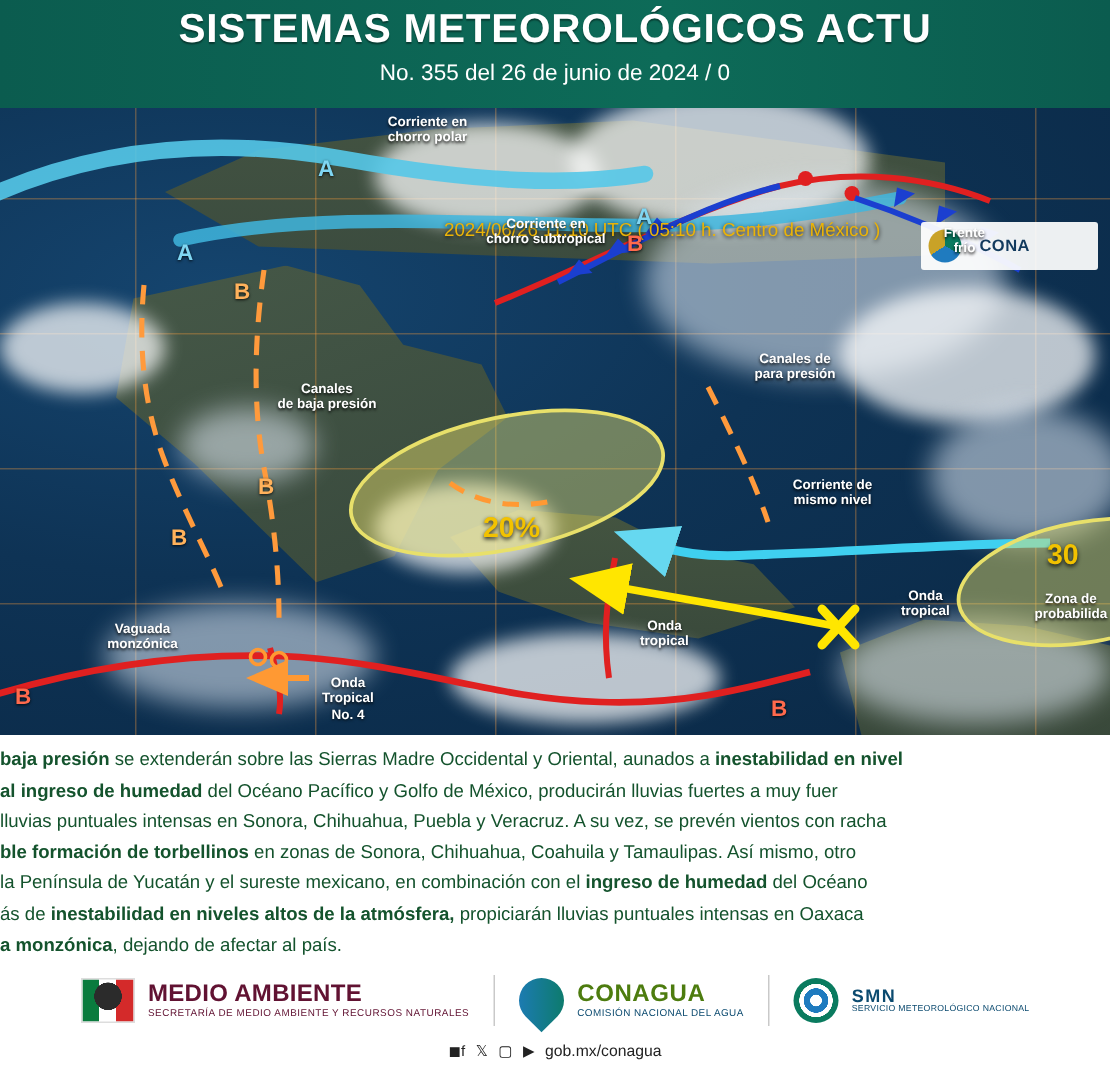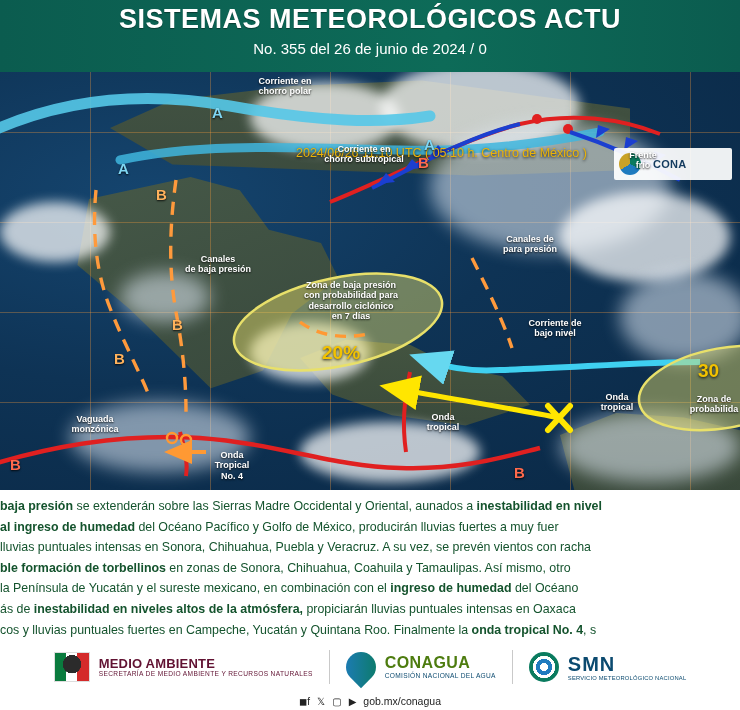--- a/index.html
+++ b/index.html
@@ -76,29 +76,29 @@
 
   
   .footer{position:absolute;left:0;top:642px;width:740px;height:50px;background:#ffffff;
           display:flex;align-items:center;justify-content:center;gap:0;}
   .foot-sec{display:flex;align-items:center;gap:9px;padding:0 16px;}
   .foot-div{width:1px;height:34px;background:#c9c9c9;}
   .eagle{width:36px;height:30px;background:
      radial-gradient(circle at 50% 40%,#2b2b2b 0 38%,transparent 39%),
      linear-gradient(90deg,#0a7b3e 0 33%,#ffffff 0 66%,#d42a2a 0 100%);
      border:1px solid #ddd;box-sizing:border-box;}
-  .foot-t1{font-size:13px;color:#611232;font-weight:bold;letter-spacing:.2px;line-height:1.05;}
+  .foot-t1{font-size:16px;color:#611232;font-weight:bold;letter-spacing:.2px;line-height:1.05;}
   .foot-t2{font-size:6.6px;color:#611232;letter-spacing:.35px;}
   .gota{width:30px;height:30px;border-radius:50% 50% 50% 0;transform:rotate(-45deg);
         background:linear-gradient(135deg,#1f7bbf,#0a7b5f);}
   .foot-c1{font-size:16px;color:#4d7c0f;font-weight:bold;letter-spacing:.4px;line-height:1.05;}
   .foot-c2{font-size:6.6px;color:#0b4a6f;letter-spacing:.3px;}
   .smnmark{width:30px;height:30px;border-radius:50%;
       background:radial-gradient(circle at 50% 50%,#fff 0 18%,#1f7bbf 19% 38%,#fff 39% 52%,#0a7b5f 53% 100%);}
-  .foot-s1{font-size:20px;color:#0b4a6f;font-weight:bold;letter-spacing:1px;line-height:1.05;}
+  .foot-s1{font-size:12px;color:#0b4a6f;font-weight:bold;letter-spacing:1px;line-height:1.05;}
   .foot-s2{font-size:5.8px;color:#0b4a6f;letter-spacing:.2px;}
 
   .social{position:absolute;left:0;top:692px;width:740px;height:18px;background:#ffffff;
           display:flex;align-items:center;justify-content:center;gap:7px;}
   .social .ic{font-size:10px;color:#222;}
   .social .url{font-size:10.5px;color:#222;}
   .band-l{position:absolute;left:0;top:642px;width:106px;height:68px;background:#b9a27a;}
   .band-r{position:absolute;right:0;top:642px;width:0px;height:68px;background:#b9a27a;}
 </style>
 </head>
@@ -205,27 +205,23 @@
     <div class="maplabel c" style="left:245px;top:4px;width:80px;white-space:pre-line">Corriente en
 chorro polar</div>
     <div class="maplabel c" style="left:318px;top:72px;width:92px;white-space:pre-line">Corriente en
 chorro subtropical</div>
     <div class="maplabel c" style="left:618px;top:78px;width:50px;white-space:pre-line">Frente
 frío</div>
     <div class="maplabel c" style="left:176px;top:182px;width:84px;white-space:pre-line">Canales
 de baja presión</div>
     <div class="maplabel c" style="left:492px;top:162px;width:76px;white-space:pre-line">Canales de
 para presión</div>
-    <div class="maplabel c" style="left:286px;top:208px;width:130px;white-space:pre-line">Zona de baja presión
-con probabilidad para
-desarrollo ciclónico
-en 7 días</div>
     <div class="pct" style="left:322px;top:270px">20%</div>
     <div class="maplabel c" style="left:514px;top:246px;width:82px;white-space:pre-line">Corriente de
-bajo nivel</div>
+mismo nivel</div>
     <div class="maplabel c" style="left:592px;top:320px;width:50px;white-space:pre-line">Onda
 tropical</div>
     <div class="maplabel c" style="left:418px;top:340px;width:50px;white-space:pre-line">Onda
 tropical</div>
     <div class="maplabel c" style="left:206px;top:378px;width:52px;white-space:pre-line">Onda
 Tropical
 No. 4</div>
     <div class="maplabel c" style="left:60px;top:342px;width:70px;white-space:pre-line">Vaguada
 monzónica</div>
     <div class="pct" style="left:698px;top:288px">30</div>
@@ -243,21 +239,20 @@
     <div class="maplabel" style="left:418px;top:82px;font-size:15px;color:#ff6a4d">B</div>
   </div>
 
   <div class="body-text">
     <p><b>baja presión</b><span> se extenderán sobre las Sierras Madre Occidental y Oriental, aunados a </span><b>inestabilidad en nivel</b></p>
     <p><b>al ingreso de humedad</b><span> del Océano Pacífico y Golfo de México, producirán lluvias fuertes a muy fuer</span></p>
     <p><span>lluvias puntuales intensas en Sonora, Chihuahua, Puebla y Veracruz. A su vez, se prevén vientos con racha</span></p>
     <p><b>ble formación de torbellinos</b><span> en zonas de Sonora, Chihuahua, Coahuila y Tamaulipas. Así mismo, otro </span></p>
     <p><span>la Península de Yucatán y el sureste mexicano, en combinación con el </span><b>ingreso de humedad</b><span> del Océano</span></p>
     <p><span>ás de </span><b>inestabilidad en niveles altos de la atmósfera,</b><span> propiciarán lluvias puntuales intensas en Oaxaca</span></p>
-    <p><span>cos y lluvias puntuales fuertes en Campeche, Yucatán y Quintana Roo. Finalmente la </span><b>onda tropical No. 4</b><span>, s</span></p>
     <p><b>a monzónica</b><span>, dejando de afectar al país.</span></p>
   </div>
 
   <div class="band-l"></div>
   <div class="band-r"></div>
 
   <div class="footer">
     <div class="foot-sec">
       <div class="eagle"></div>
       <div>

